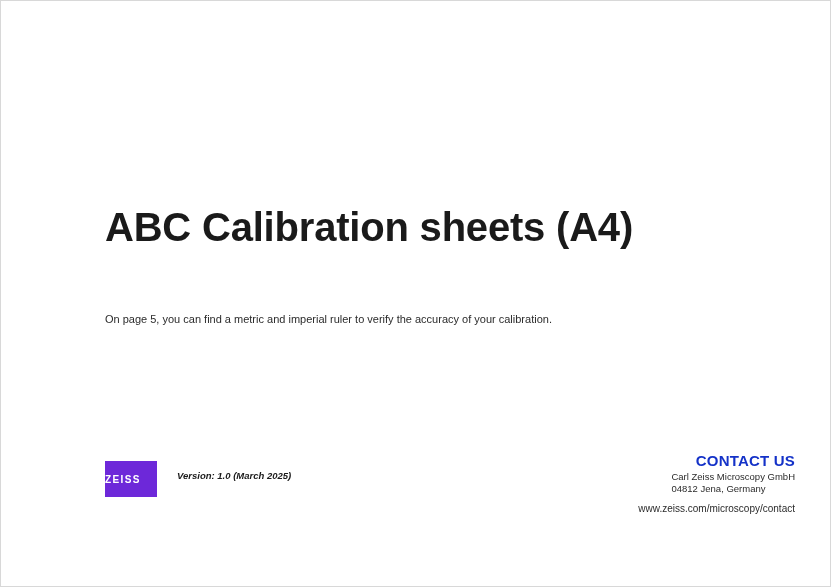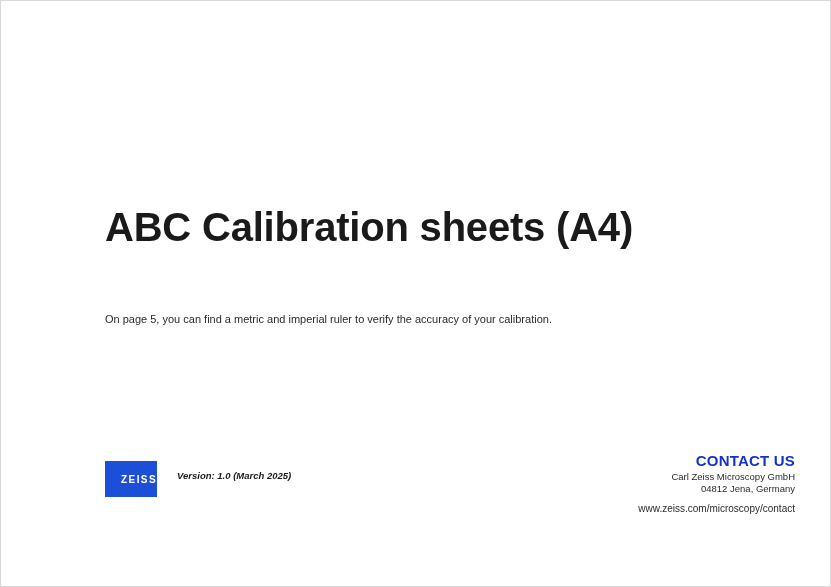--- a/index.html
+++ b/index.html
@@ -51,24 +51,24 @@
     color: #2b2b2b;
     line-height: 14px;
     white-space: nowrap;
   }
   .logo {
     position: absolute;
     left: 104px;
     top: 460px;
     width: 52px;
     height: 36px;
-    background: #1d4ed8;
+    background: #6d28d9;
     display: flex;
     align-items: center;
-    justify-content: flex-end;
+    justify-content: flex-start;
   }
   .logo-text {
     color: #ffffff;
     font-size: 10px;
     font-weight: bold;
     letter-spacing: 1.4px;
     font-family: "Liberation Sans", sans-serif;
   }
   .version {
     position: absolute;
@@ -88,21 +88,20 @@
     font-weight: bold;
     color: #1432c8;
     text-align: right;
     letter-spacing: 0.2px;
     white-space: nowrap;
   }
   .contact-lines {
     position: absolute;
     right: 35px;
     top: 470px;
-    text-align: right;
   }
   .contact-line {
     font-size: 9.5px;
     color: #2b2b2b;
     line-height: 12px;
     white-space: nowrap;
   }
   .contact-url {
     position: absolute;
     right: 35px;

